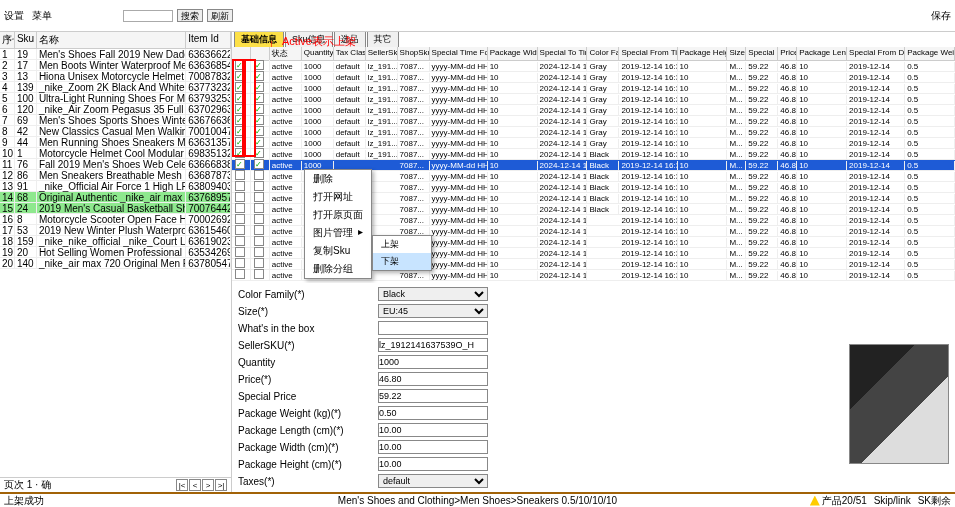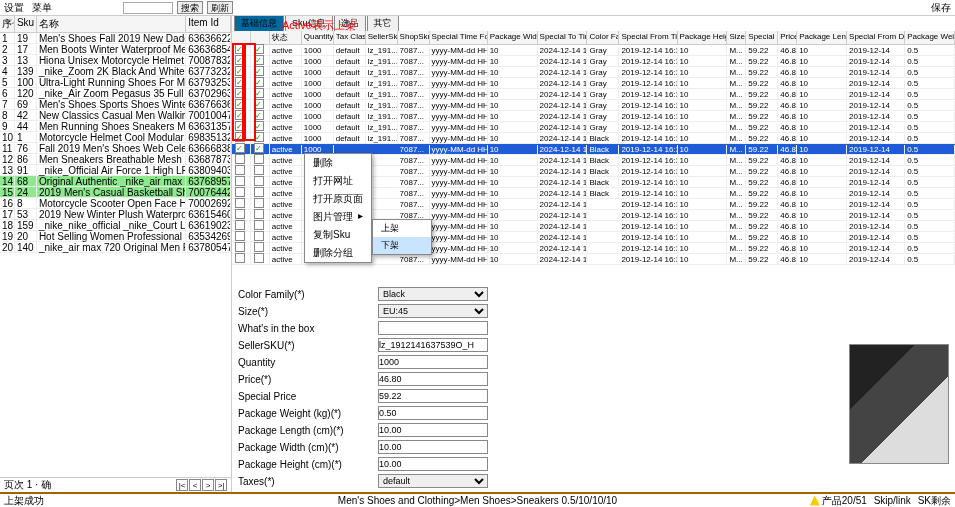--- a/index.html
+++ b/index.html
@@ -1,32 +1,32 @@
 <!DOCTYPE html>
 <html><head>
 <meta charset="utf-8">
 <style>
 *{margin:0;padding:0;box-sizing:border-box;font-family:Arial,"Microsoft YaHei",sans-serif;font-size:10px}
 body{background:#fff;width:955px;height:507px;overflow:hidden;position:relative;display:flex;flex-direction:column}
-.menubar{display:flex;align-items:center;height:16px;border-bottom:1px solid #ccc;padding:0 4px;gap:8px}
+.menubar{display:flex;align-items:center;height:32px;border-bottom:1px solid #ccc;padding:0 4px;gap:8px}
 .menubar .right{margin-left:auto;display:flex;gap:4px;align-items:center}
 .menubar input{width:50px;height:12px;font-size:9px;border:1px solid #aaa}
 .menubar button{font-size:9px;padding:0 3px;border:1px solid #888;background:#eee;height:13px}
 .main{display:flex;flex:1;overflow:hidden}
 .left-pane{width:232px;border-right:1px solid #ccc;display:flex;flex-direction:column}
 .left-grid{flex:1;overflow:hidden}
 .grid-header{display:flex;background:#f5f5f5;border-bottom:1px solid #ccc;font-size:9px}
 .grid-header div{border-right:1px solid #ccc;padding:1px 2px;white-space:nowrap;overflow:hidden}
 .row{display:flex;font-size:8px;height:11px;align-items:center;border-bottom:1px solid #eee}
 .row div{border-right:1px solid #eee;padding:0 2px;white-space:nowrap;overflow:hidden}
 .row.sel{background:#8ee88e}
 .right-pane{flex:1;display:flex;flex-direction:column;overflow:hidden;position:relative}
 .tab-row{display:flex;gap:1px;height:15px;padding:0 2px;align-items:end}
 .tab{padding:1px 6px;font-size:9px;border:1px solid #888;border-bottom:none;background:#f0f0f0}
-.tab.active{background:#0369a1;font-weight:normal}
+.tab.active{background:#fde047;font-weight:bold}
 .annotation{position:absolute;top:2px;left:50px;color:#f00;font-size:11px}
 .annotation::before{content:"↓";color:#f00;font-size:14px;position:absolute;left:-14px;top:2px}
 .main-grid{flex:1;overflow:hidden;position:relative}
 .main-grid .grid-header div,.main-grid .row div{font-size:8px}
 .redbox{position:absolute;border:2px solid #f00;pointer-events:none}
 .ctx-menu{position:absolute;background:#fff;border:1px solid #888;box-shadow:2px 2px 4px rgba(0,0,0,0.3);z-index:10;min-width:60px}
 .ctx-menu .mi{padding:2px 8px;font-size:9px;display:flex;justify-content:space-between;}
 .ctx-menu .mi.hl{background:#c8e4ff}
 .row.blue{background:#1e5bd6;color:#fff}
 .bottom-note{color:#f00;font-size:11px;padding:4px 6px}

